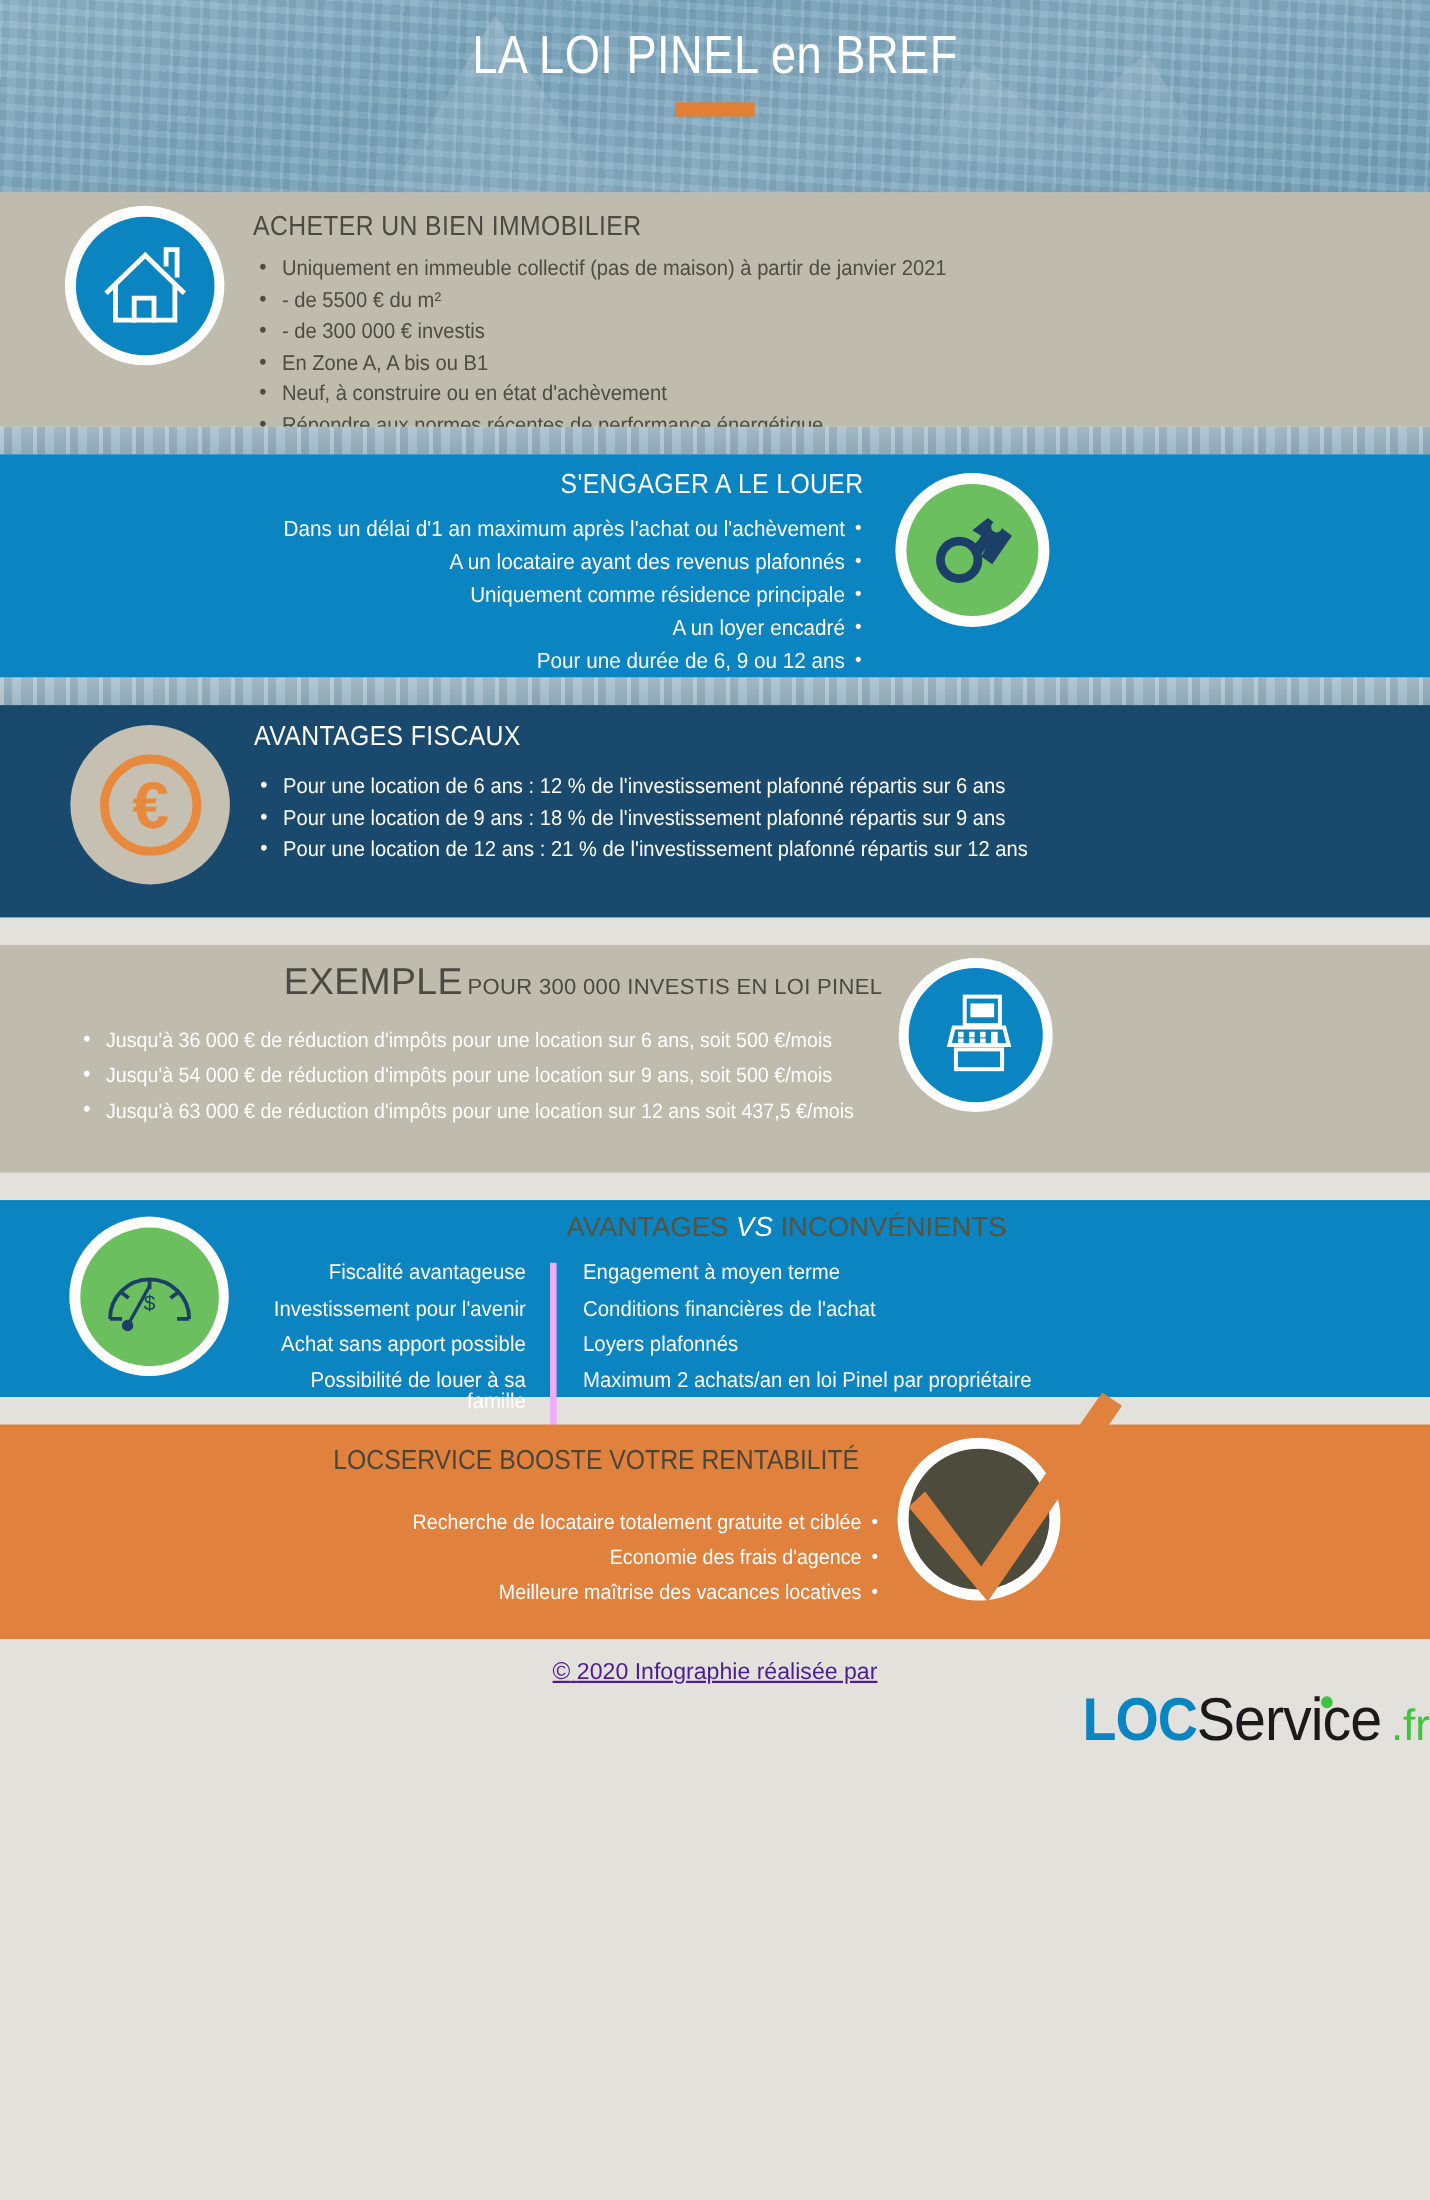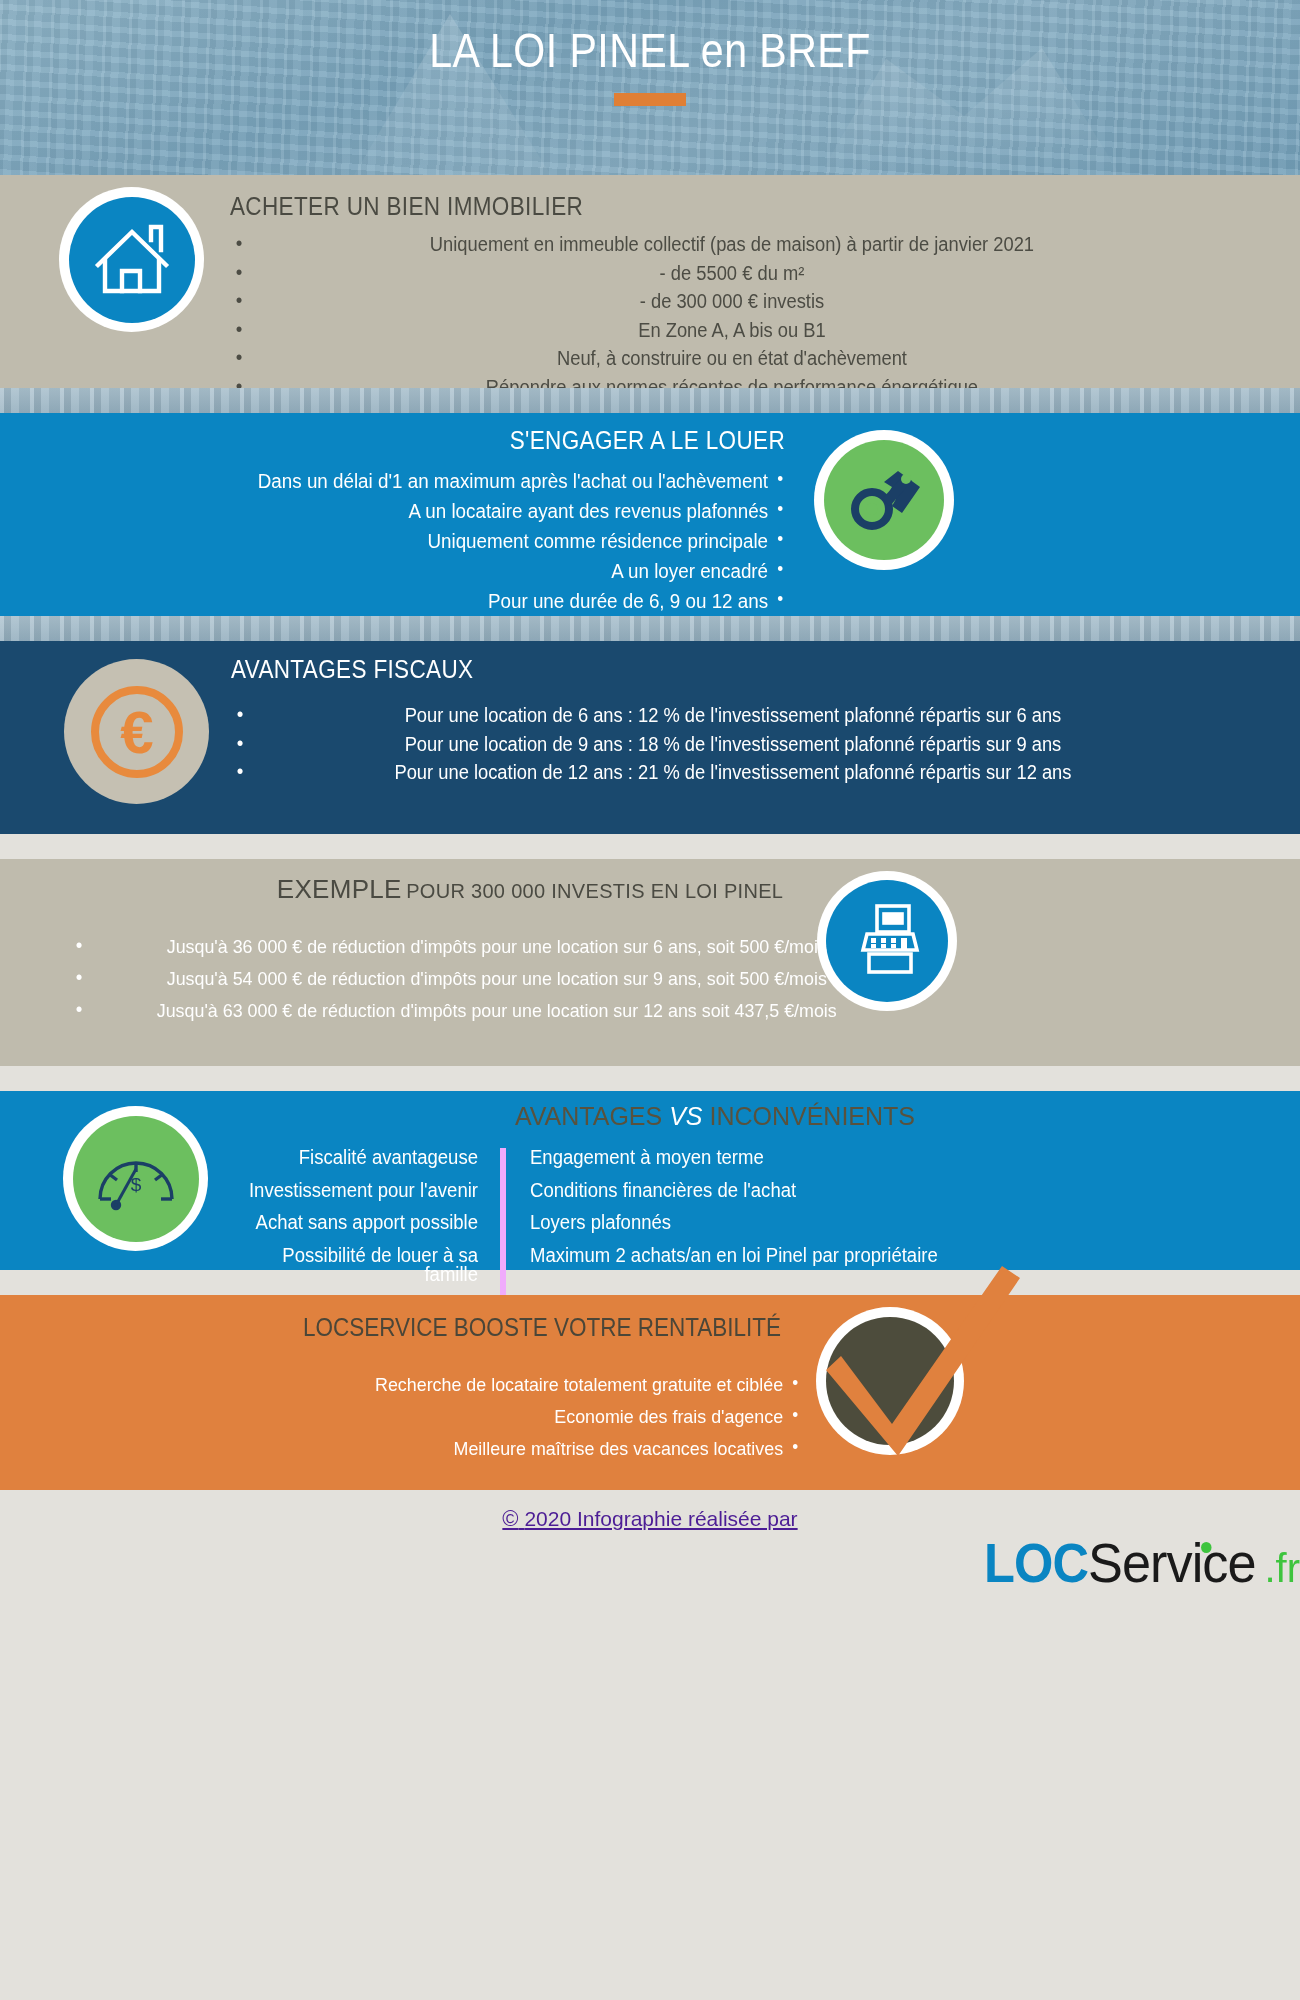--- a/index.html
+++ b/index.html
@@ -59,21 +59,21 @@
   .band-blue    { background:#0a85c2; }
   .band-navy    { background:#1a496e; }
   .band-orange  { background:#e0813e; }
 
   .sec-title {
     font-size:25px; letter-spacing:.4px; font-weight:400;
     transform:scaleX(.90); transform-origin:left center;
   }
   .sec-title.r { transform-origin:right center; }
 
-  ul.blist { list-style:none;text-align:center; }
+  ul.blist { list-style:none; }
   ul.blist li {
     font-size:19.5px; line-height:1.0; font-weight:400;
     margin-bottom:9px; position:relative; padding-left:28px;
     transform:scaleX(.94); transform-origin:left center;
   }
   ul.blist li::before {
     content:"\2022"; position:absolute; left:6px; top:-2px; font-size:20px;
   }
   ul.rlist { list-style:none; text-align:right; }
   ul.rlist li {
@@ -115,21 +115,21 @@
   #sec3 .inner { width:145px; height:145px; background:#c5c0b2; }
   #sec3 .txt { position:absolute; left:231px; top:14px; width:1040px; color:#ffffff; }
   #sec3 .sec-title { margin-bottom:22px; }
 
   
   #sec4 { height:207px; }
   #sec4 .circ { left:817px; top:12px; width:140px; height:140px; }
   #sec4 .inner { width:122px; height:122px; background:#0a85c2; }
   #sec4 .head { position:absolute; left:0; right:0; top:15px; text-align:center;
                 padding-right:240px; color:#4a4a42; }
-  #sec4 .head .big { font-size:26px; letter-spacing:.3px; }
+  #sec4 .head .big { font-size:34px; letter-spacing:.3px; }
   #sec4 .head .small { font-size:20px; letter-spacing:.3px; }
   #sec4 .txt { position:absolute; left:70px; top:78px; width:880px; color:#ffffff; }
   #sec4 ul.blist li { font-size:19px; margin-bottom:13px; }
 
   
   #sec5 { height:179px; }
   #sec5 .circ { left:63px; top:15px; width:145px; height:145px; }
   #sec5 .inner { width:126px; height:126px; background:#6cbf5f; }
   #sec5 .head { position:absolute; left:230px; right:0; top:11px; text-align:center;
                 padding-right:100px; font-size:25px; color:#59523d; }

